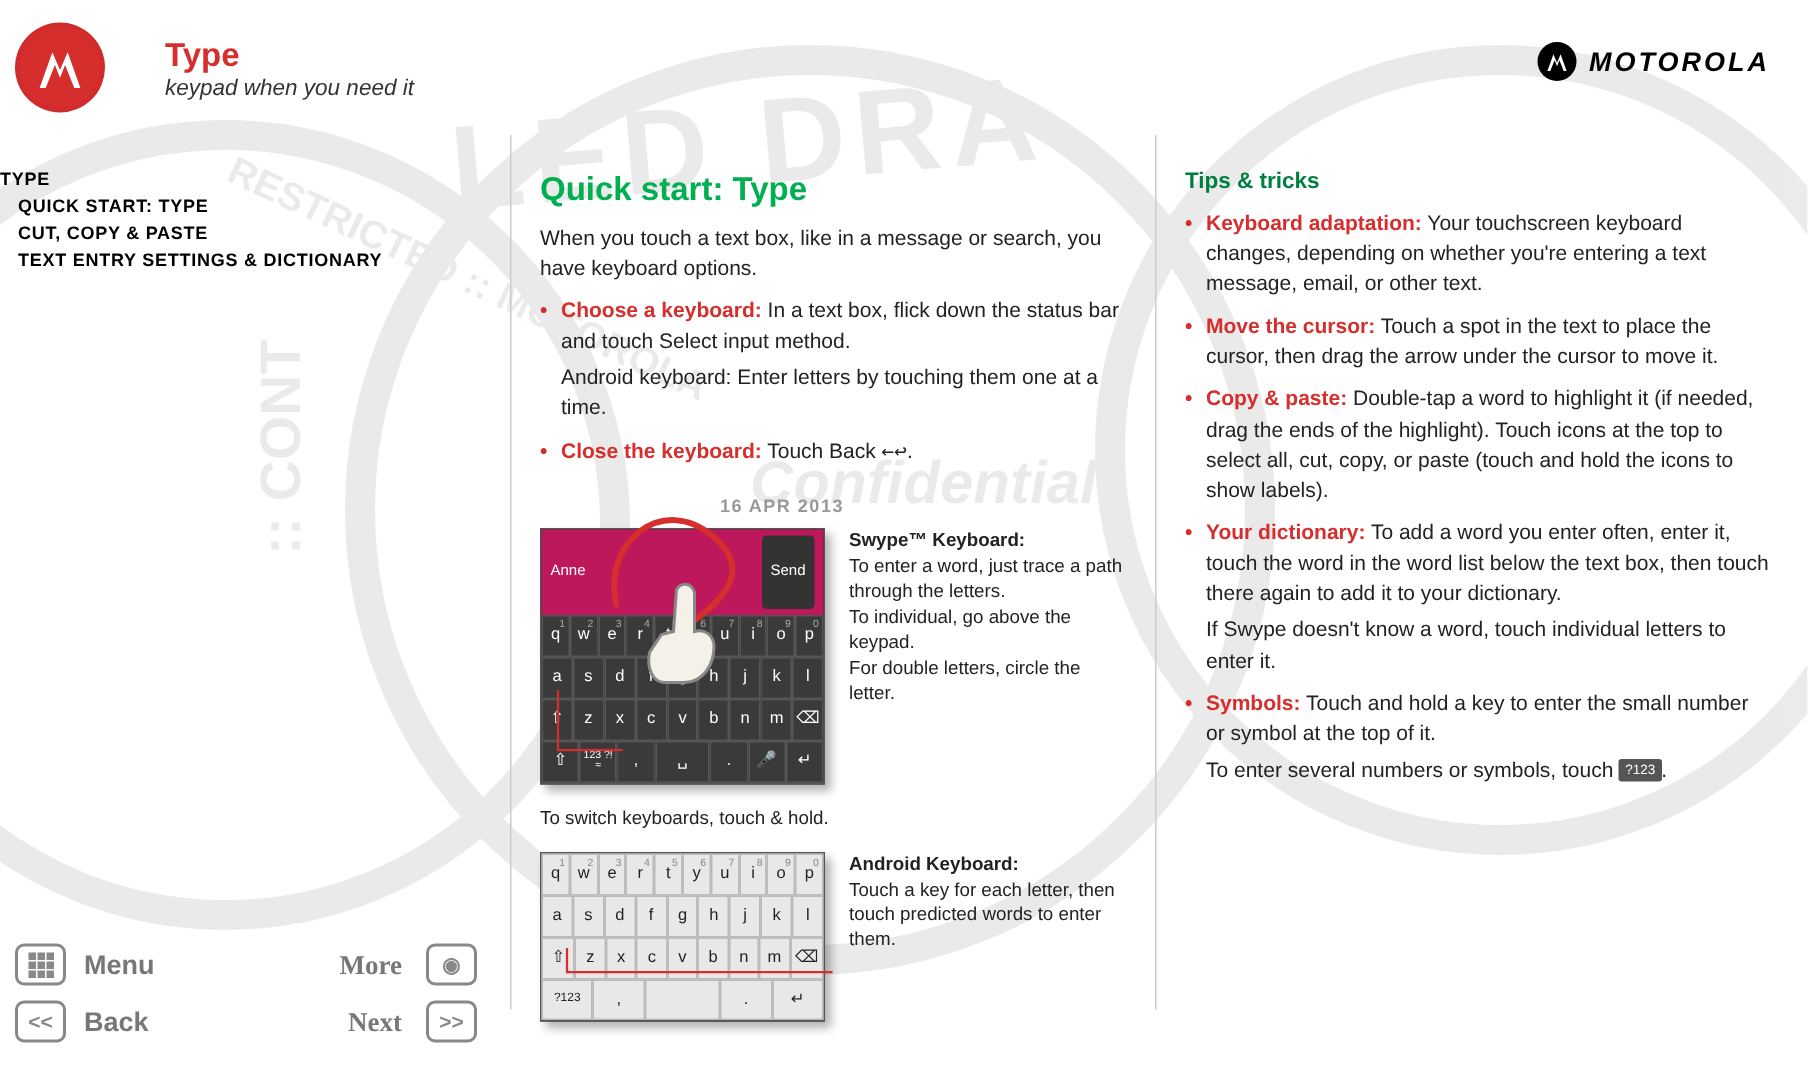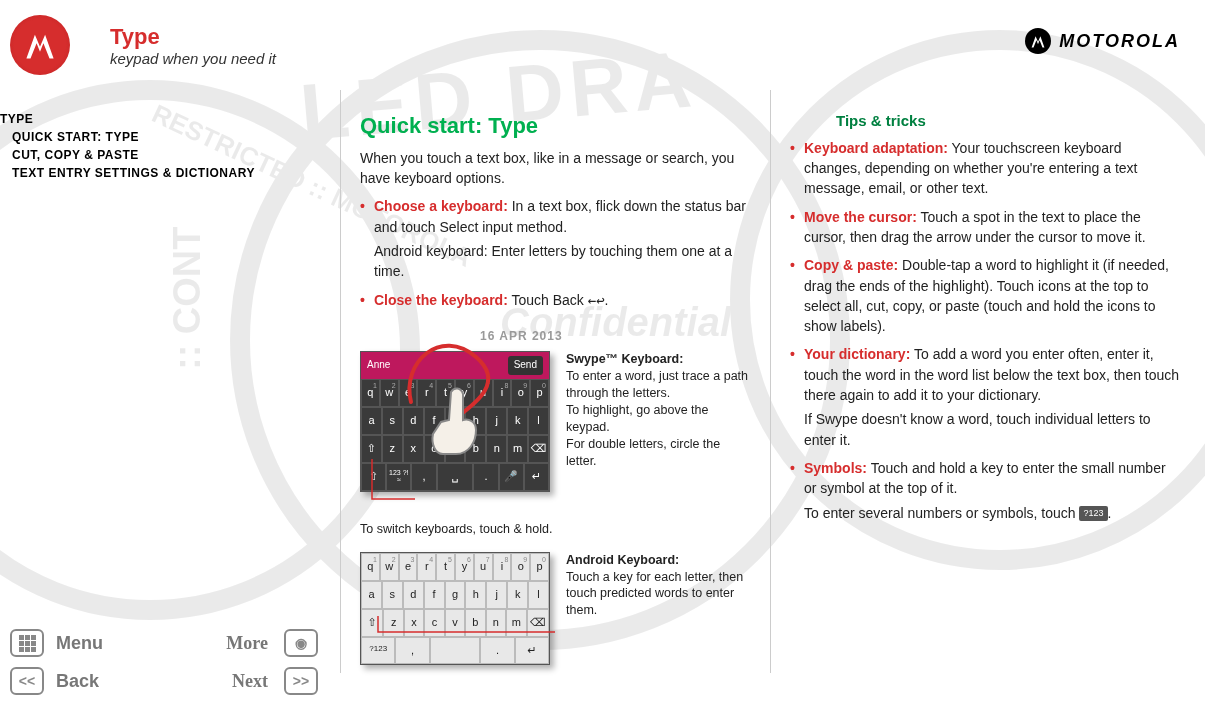--- a/index.html
+++ b/index.html
@@ -21,38 +21,38 @@
   .sidebar { position:absolute; left:0; top:110px; width:320px; font-size:12px; font-weight:bold; letter-spacing:0.5px; }
   .sidebar .side-item { padding: 2px 0; }
   .sidebar .indent { padding-left: 12px; }
   .col-divider { position:absolute; top:90px; bottom:40px; width:1px; background:#ccc; }
   .div1 { left: 340px; }
   .div2 { left: 770px; }
   .col { position:absolute; top:110px; font-size:14px; line-height:1.45; color:#222; }
   .col1 { left: 360px; width: 390px; }
   .col2 { left: 790px; width: 390px; }
   h2.section { color:#00b050; font-size:22px; font-weight:bold; margin-bottom:6px; font-family: Arial, sans-serif; }
-  .tips-head { color:#008040; font-weight:bold; font-size:15px; margin-bottom:6px;margin-left:46px; }
+  .tips-head { color:#008040; font-weight:bold; font-size:15px; margin-bottom:6px; }
   .body-p { margin-bottom:8px; }
   ul.bullets { list-style:none; padding-left:0; }
   ul.bullets > li { position:relative; padding-left:14px; margin-bottom:8px; }
   ul.bullets > li::before { content:"•"; position:absolute; left:0; top:0; color:#d62d2d; font-weight:bold; }
   .term { color:#d62d2d; font-weight:bold; }
   .bold { font-weight:normal; }
   .sub-p { padding-left:14px; margin-top:-4px; margin-bottom:8px; }
   .back-icon { font-family: monospace; }
   .date-stamp { color:#999; font-size:12px; font-weight:bold; letter-spacing:1px; margin: 18px 0 6px 120px; }
   .kb-block { display:flex; gap:16px; margin-top:4px; position:relative; }
   .kb-img { width:190px; flex:0 0 190px; }
   .kb-desc { font-size:12.5px; line-height:1.35; }
   .kb-title { font-weight:bold; }
-  .switch-note { font-size:12.5px; margin:28px 0 14px 0; }
+  .switch-note { font-size:12.5px; margin:13px 0 14px 0; }
   .keyboard { background:#222; border:1px solid #555; color:#fff; font-size:10px; box-shadow: 4px 4px 6px rgba(0,0,0,0.3); }
   .kb-top { display:flex; align-items:center; background:#be185d; padding:4px 6px; font-size:10px; }
-  .kb-top .send { margin-left:auto; background:#333; padding:2px 6px; border-radius:3px; }
+  .kb-top .send { margin-left:auto; background:#333; padding:17px 6px; border-radius:3px; }
   .kb-row { display:flex; }
   .key { flex:1; text-align:center; padding:5px 0; border:1px solid #555; background:#3a3a3a; position:relative; font-size:11px; }
   .key.light { background:#e8e8e8; color:#222; border:1px solid #bbb; }
   .key sup { font-size:7px; position:absolute; top:1px; right:2px; color:#aaa; }
   .key.light sup { color:#888; }
   .key.wide { flex:1.5; }
   .hand { position:absolute; left:60px; top:30px; z-index:3; pointer-events:none; }
   .swype-path { position:absolute; left:20px; top:-20px; z-index:2; pointer-events:none; }
   .red-line { position:absolute; pointer-events:none; }
   .nav-footer { position:absolute; left:10px; bottom:18px; width:310px; display:grid; grid-template-columns:36px 1fr 1fr 36px; row-gap:10px; column-gap:10px; align-items:center; font-size:18px; color:#777; font-weight:bold; }
@@ -179,21 +179,21 @@
           <path d="M30 70 C 20 30, 60 -5, 95 25 C 130 55, 80 80, 70 90" stroke="#d62d2d" stroke-width="4" fill="none" stroke-linecap="round"></path>
         </svg>
         <svg class="hand" width="70" height="80" viewBox="0 0 70 80">
           <path d="M30 10 C33 5 40 5 42 12 L42 38 C48 36 55 40 55 48 C55 60 48 72 35 72 L22 72 C14 72 10 62 12 52 L20 40 L28 38 Z" fill="#f5f0e8" stroke="#888" stroke-width="2"></path>
         </svg>
       </div>
     </div>
     <div class="kb-desc">
       <div class="kb-title">Swype™ Keyboard:</div>
       <div>To enter a word, just trace a path through the letters.</div>
-      <div>To highlight, go above the keypad.</div>
+      <div>To individual, go above the keypad.</div>
       <div>For double letters, circle the letter.</div>
     </div>
     <svg class="red-line" style="left:0;top:100px" width="60" height="60">
         <path d="M12 8 L12 48 L55 48" stroke="#d62d2d" stroke-width="1.5" fill="none"></path>
       </svg>
   </div>
 
   <p class="switch-note">To switch keyboards, touch &amp; hold.</p>
 
   <div class="kb-block">

